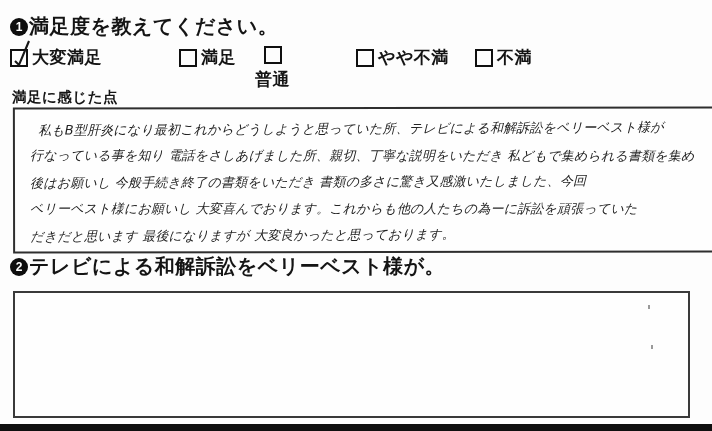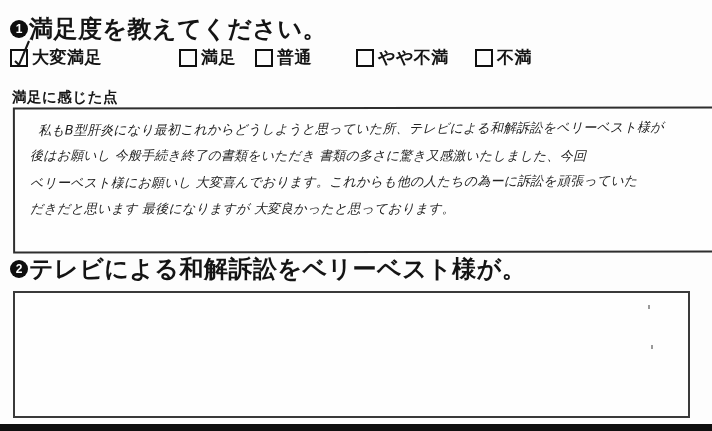--- a/index.html
+++ b/index.html
@@ -9,24 +9,24 @@
     overflow:hidden;margin:0 auto;
   }
   .q-heading{position:absolute;display:flex;align-items:center;gap:1px;}
   .q1{left:10px;top:13px;}
   .q2{left:10px;top:253px;}
   .circled-num{
     display:inline-flex;align-items:center;justify-content:center;
     width:18px;height:18px;border-radius:50%;background:#0e0e0e;color:#fff;
     font-size:12px;font-weight:bold;flex:0 0 auto;
   }
-  .q-title{font-size:24px;font-weight:bold;letter-spacing:0.5px;white-space:nowrap;}
+  .q-title{font-size:20px;font-weight:bold;letter-spacing:0.5px;white-space:nowrap;}
   .options-row{position:absolute;left:0;top:46px;width:712px;height:24px;}
   .option{position:absolute;display:flex;align-items:center;gap:4px;cursor:default;}
-  .opt0{left:10px;} .opt1{left:152px;padding-left:27px;} .opt2{left:255px;} .opt3{left:356px;} .opt4{left:475px;}
+  .opt0{left:10px;} .opt1{left:152px;padding-left:27px;} .opt2{left:255px;flex-direction:column;} .opt3{left:356px;} .opt4{left:475px;}
   .checkbox{
     position:relative;width:14px;height:14px;border:2px solid #101010;background:#fdfdfd;
     flex:0 0 auto;
   }
   .checkbox .tick{position:absolute;left:-3px;top:-14px;overflow:visible;}
   .option-label{font-size:17px;font-weight:bold;letter-spacing:0.5px;white-space:nowrap;}
   .section-label{
     position:absolute;left:12px;top:88px;font-size:14.5px;font-weight:bold;letter-spacing:0.5px;
   }
   .answer-box{position:absolute;background:#fefefe;}
@@ -84,20 +84,21 @@
     <div class="option opt4">
       <span class="checkbox"></span>
       <span class="option-label">不満</span>
     </div>
   </div>
 
   <div class="section-label">満足に感じた点</div>
 
   <div class="answer-box box1">
     <div class="hw-line">私もB型肝炎になり最初これからどうしようと思っていた所、テレビによる和解訴訟をベリーベスト様が</div>
+    <div class="hw-line">行なっている事を知り 電話をさしあげました所、親切、丁寧な説明をいただき 私どもで集められる書類を集め</div>
     <div class="hw-line">後はお願いし 今般手続き終了の書類をいただき 書類の多さに驚き又感激いたしました、今回</div>
     <div class="hw-line">ベリーベスト様にお願いし 大変喜んでおります。これからも他の人たちの為ーに訴訟を頑張っていた</div>
     <div class="hw-line">だきだと思います 最後になりますが 大変良かったと思っております。</div>
   </div>
 
   <div class="q-heading q2">
     <span class="circled-num">2</span>
     <span class="q-title">テレビによる和解訴訟をベリーベスト様が。</span>
   </div>
 

